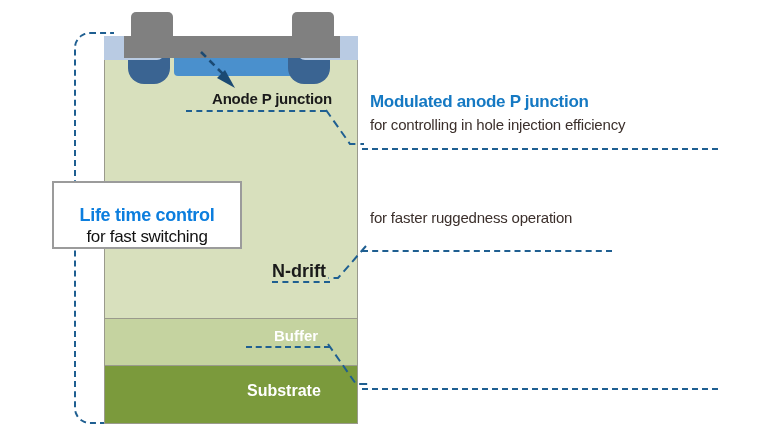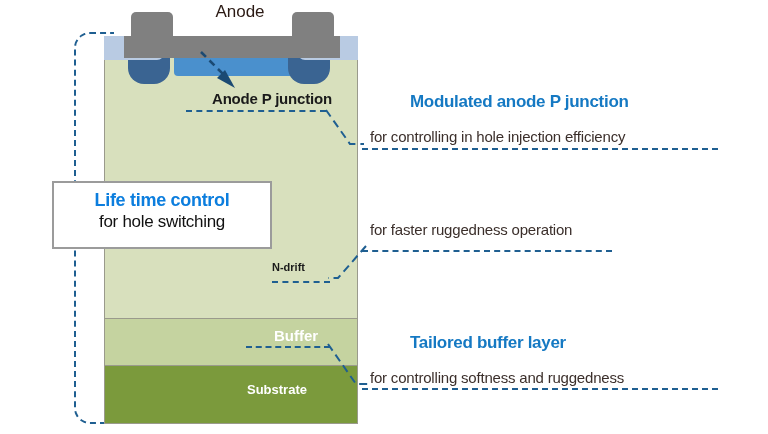--- a/index.html
+++ b/index.html
@@ -135,38 +135,38 @@
     font-size: 15px;
     font-weight: bold;
     color: #1a1a1a;
     letter-spacing: -0.2px;
     margin-left: 26px;
   }
   #ndrift-label {
     position: absolute;
     left: 272px;
     top: 261px;
-    font-size: 11px;
+    font-size: 18px;
     font-weight: bold;
     color: #1a1a1a;
   }
   #buffer-label {
     position: absolute;
     left: 274px;
     top: 327px;
     font-size: 15px;
     font-weight: bold;
     color: #ffffff;
     text-align: center;
   }
   #substrate-label {
     position: absolute;
     left: 247px;
     top: 382px;
-    font-size: 13px;
+    font-size: 16px;
     font-weight: bold;
     color: #ffffff;
   }
 
   
   .inner-dash {
     position: absolute;
     border-top: 2px dashed #1f5f91;
     height: 0;
   }
@@ -178,28 +178,27 @@
   .ann {
     position: absolute;
     left: 370px;
   }
   .ann-title {
     font-size: 17px;
     font-weight: bold;
     color: #1579c3;
     letter-spacing: -0.3px;
     white-space: nowrap;
-    margin-left: 40px;
   }
   .ann-sub {
     font-size: 15px;
     color: #3b2f2b;
     letter-spacing: -0.2px;
     white-space: nowrap;
-    margin-top: 16px;
+    margin-top: 4px;
   }
   #ann1 { top: 92px; }
   #ann2 { top: 205px; }
   #ann3 { top: 333px; }
 
   .ann-dash {
     position: absolute;
     border-top: 2px dashed #1f5f91;
     height: 0;
   }
@@ -221,27 +220,27 @@
     border-right: none;
     border-radius: 16px 0 0 16px;
     box-sizing: border-box;
   }
 
   
   #callout {
     position: absolute;
     left: 52px;
     top: 181px;
-    width: 220px;
+    width: 190px;
     height: 68px;
     background: #ffffff;
     border: 2px solid #9b9b9b;
     box-sizing: border-box;
     text-align: center;
-    padding-top: 7px;
+    padding-top: 22px;
   }
   #callout-title {
     font-size: 18px;
     font-weight: bold;
     color: #0c7ede;
     letter-spacing: -0.3px;
   }
   #callout-sub {
     font-size: 17px;
     color: #111111;
@@ -271,21 +270,20 @@
   <div id="pwell-left" class="pwell"></div>
   <div id="pwell-right" class="pwell"></div>
 
   <div id="oxide-left" class="oxide"></div>
   <div id="oxide-right" class="oxide"></div>
 
   <div id="metal-bar" class="metal"></div>
   <div id="pad-left" class="metal"></div>
   <div id="pad-right" class="metal"></div>
 
-  <div id="anode-title">Anode</div>
 
   <svg id="arrow-svg" width="60" height="46">
     <line x1="6" y1="4" x2="30" y2="28" stroke="#1b4a73" stroke-width="2.6" stroke-dasharray="7,5"></line>
     <polygon points="40,40 22,30 30,22" fill="#1b4a73"></polygon>
   </svg>
 
   <div id="anode-p-label">Anode P junction</div>
   <div id="dash-anodep" class="inner-dash"></div>
 
   <div id="ndrift-label">N-drift</div>
@@ -312,24 +310,20 @@
     <div class="ann-title">Modulated anode P junction</div>
     <div class="ann-sub">for controlling in hole injection efficiency</div>
   </div>
   <div id="ann1-dash" class="ann-dash"></div>
 
   <div id="ann2" class="ann">
     <div class="ann-sub">for faster ruggedness operation</div>
   </div>
   <div id="ann2-dash" class="ann-dash"></div>
 
-  <div id="ann3" class="ann">
-    <div class="ann-title">Tailored buffer layer</div>
-    <div class="ann-sub">for controlling softness and ruggedness</div>
-  </div>
   <div id="ann3-dash" class="ann-dash"></div>
 
   <div id="callout">
     <div id="callout-title">Life time control</div>
-    <div id="callout-sub">for hole switching</div>
+    <div id="callout-sub">for fast switching</div>
   </div>
 
 </div>
 
 </body></html>

